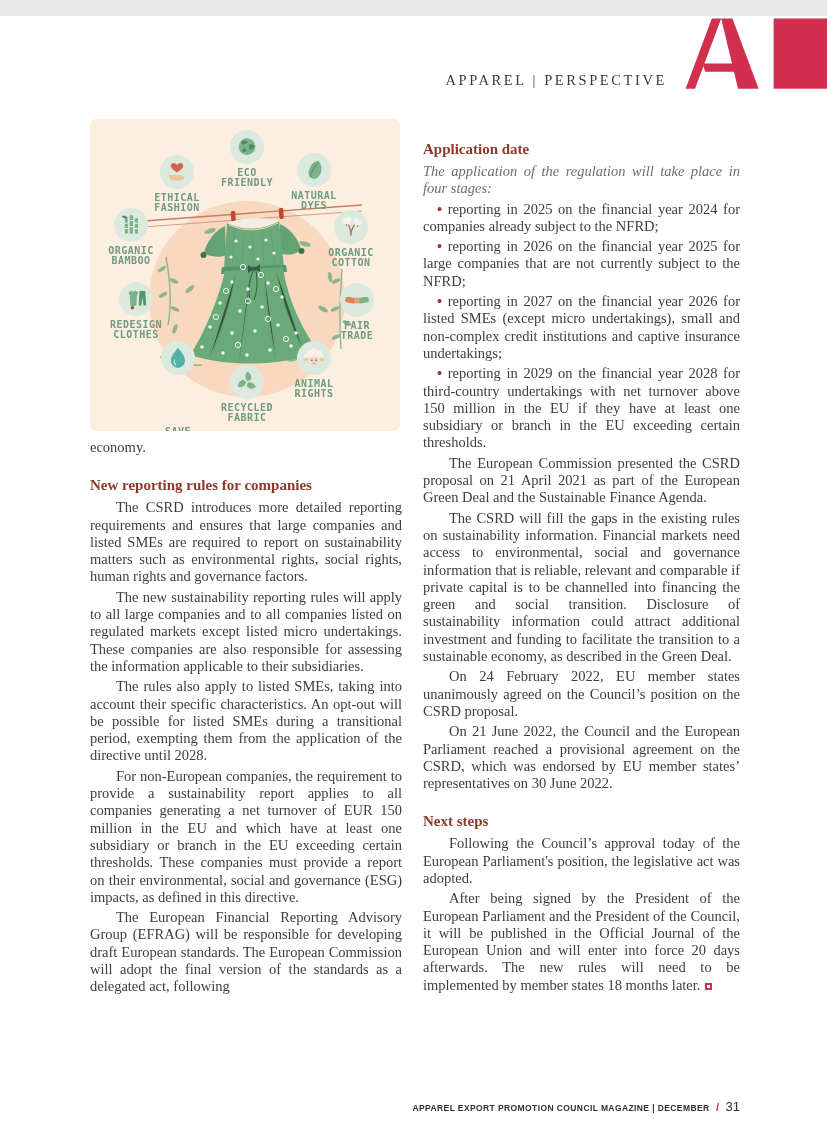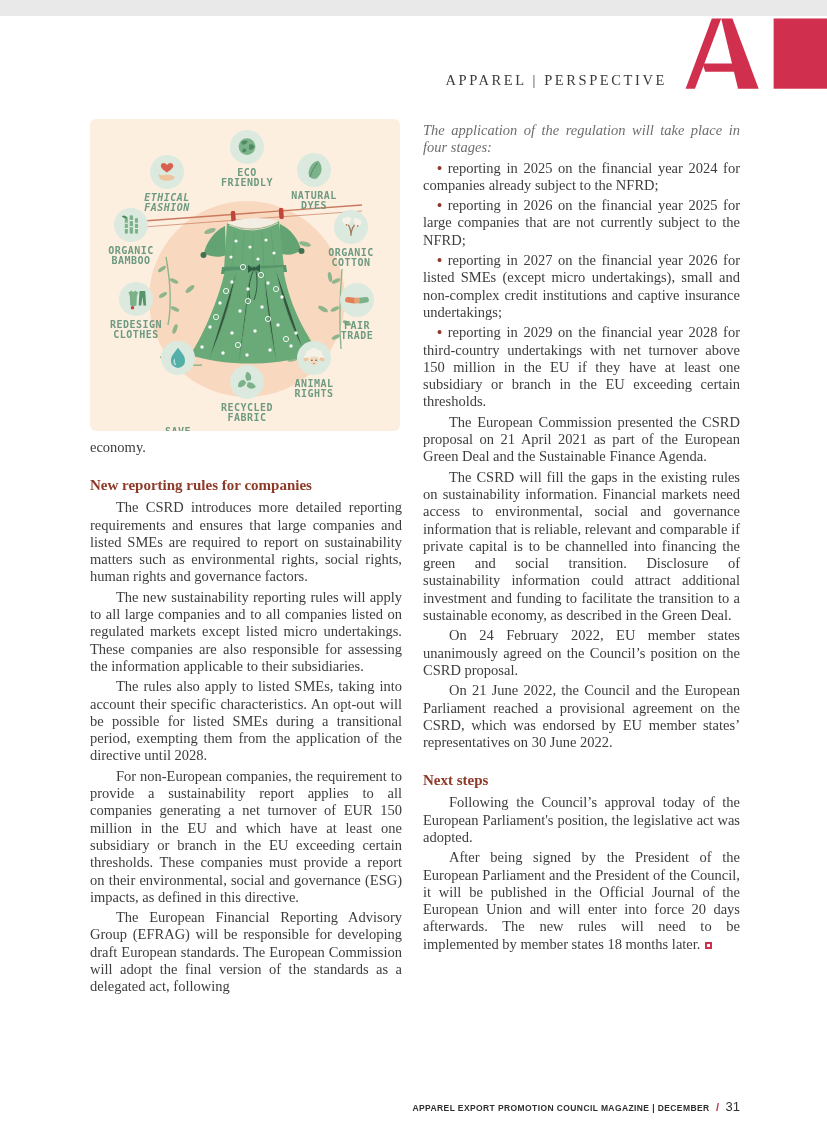--- a/index.html
+++ b/index.html
@@ -53,21 +53,21 @@
     width:34px;height:34px;border-radius:50%;background:#dbe9de;
     display:flex;align-items:center;justify-content:center;flex:0 0 auto;
   }
   .icon-circle svg{width:30px;height:30px;}
   .icon-label{
     margin-top:4px;text-align:center;
     font-family:"DejaVu Sans Mono", monospace;font-size:10px;font-weight:bold;
     letter-spacing:.5px;line-height:9.5px;color:#6d9a80;white-space:pre-line;
   }
   
-  .pos-ethical{left:35px;top:36px;font-style:italic;}
+  .pos-ethical{left:45px;top:36px;}
   .pos-eco{left:115px;top:11px;}
   .pos-dyes{left:182px;top:34px;}
   .pos-bamboo{left:-1px;top:89px;}
   .pos-cotton{left:219px;top:91px;}
   .pos-redesign{left:4px;top:163px;}
   .pos-fair{left:225px;top:164px;}
   .pos-water{left:46px;top:222px;gap:48px;}
   .pos-animal{left:182px;top:222px;}
   .pos-recycled{left:115px;top:246px;}
 </style>
@@ -352,20 +352,21 @@
     <h2 class="sec-head">New reporting rules for companies</h2>
     <p class="para">The CSRD introduces more detailed reporting requirements and ensures that large companies and listed SMEs are required to report on sustainability matters such as environmental rights, social rights, human rights and governance factors.</p>
     <p class="para">The new sustainability reporting rules will apply to all large companies and to all companies listed on regulated markets except listed micro undertakings. These companies are also responsible for assessing the information applicable to their subsidiaries.</p>
     <p class="para">The rules also apply to listed SMEs, taking into account their specific characteristics. An opt-out will be possible for listed SMEs during a transitional period, exempting them from the application of the directive until 2028.</p>
     <p class="para">For non-European companies, the requirement to provide a sustainability report applies to all companies generating a net turnover of EUR 150 million in the EU and which have at least one subsidiary or branch in the EU exceeding certain thresholds. These companies must provide a report on their environmental, social and governance (ESG) impacts, as defined in this directive.</p>
     <p class="para">The European Financial Reporting Advisory Group (EFRAG) will be responsible for developing draft European standards. The European Commission will adopt the final version of the standards as a delegated act, following</p>
   </div>
 
   <div class="col col-right">
 
+    <h2 class="sec-head">Application date</h2>
     <p class="para lead-italic">The application of the regulation will take place in four stages:</p>
 
     <p class="bullet-para"><span class="bullet-dot"></span><span>reporting in 2025 on the financial year 2024 for companies already subject to the NFRD;</span></p>
     <p class="bullet-para"><span class="bullet-dot"></span><span>reporting in 2026 on the financial year 2025 for large companies that are not currently subject to the NFRD;</span></p>
     <p class="bullet-para"><span class="bullet-dot"></span><span>reporting in 2027 on the financial year 2026 for listed SMEs (except micro undertakings), small and non-complex credit institutions and captive insurance undertakings;</span></p>
     <p class="bullet-para"><span class="bullet-dot"></span><span>reporting in 2029 on the financial year 2028 for third-country undertakings with net turnover above 150 million in the EU if they have at least one subsidiary or branch in the EU exceeding certain thresholds.</span></p>
 
     <p class="para">The European Commission presented the CSRD proposal on 21 April 2021 as part of the European Green Deal and the Sustainable Finance Agenda.</p>
     <p class="para">The CSRD will fill the gaps in the existing rules on sustainability information. Financial markets need access to environmental, social and governance information that is reliable, relevant and comparable if private capital is to be channelled into financing the green and social transition. Disclosure of sustainability information could attract additional investment and funding to facilitate the transition to a sustainable economy, as described in the Green Deal.</p>
     <p class="para">On 24 February 2022, EU member states unanimously agreed on the Council’s position on the CSRD proposal.</p>

